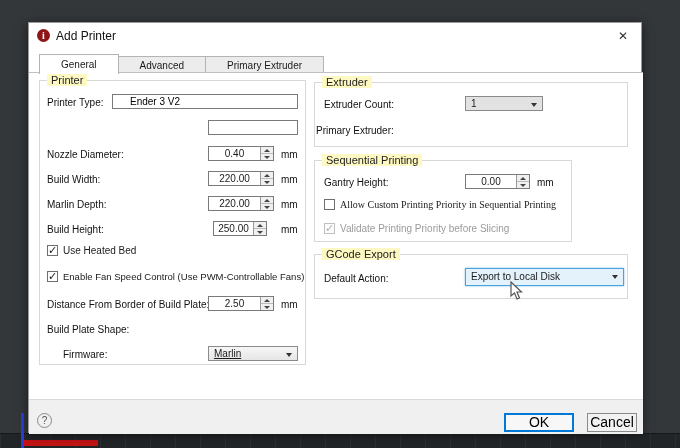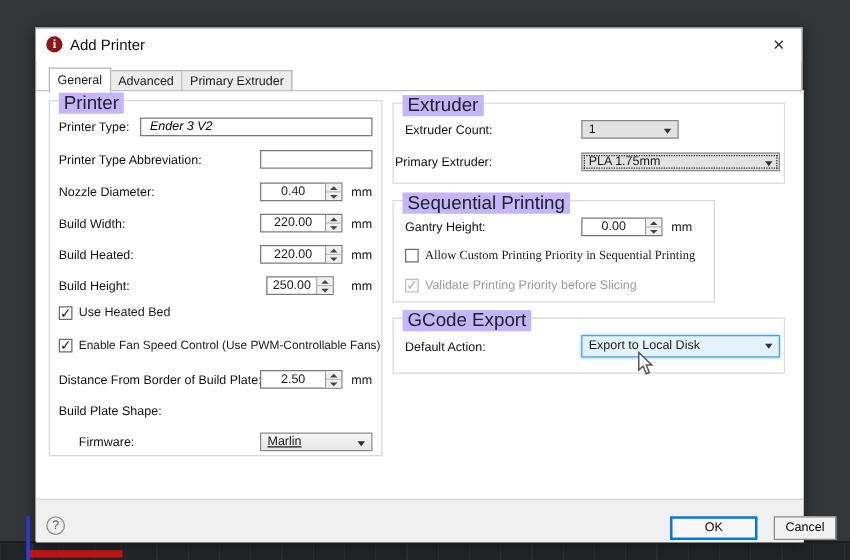--- a/index.html
+++ b/index.html
@@ -20,37 +20,37 @@
 
   .titlebar { position:absolute; left:0; top:0; width:100%; height:26px; background:#ffffff; }
   .title-icon { position:absolute; left:8px; top:6px; width:13px; height:13px; border-radius:50%;
     background:#8e1616; color:#fff; font-size:10px; font-weight:bold; font-family:"Liberation Serif",serif;
     text-align:center; line-height:13px; }
   .title-text { position:absolute; left:27px; top:6px; font-size:12px; color:#111; }
   .close-x { position:absolute; right:10px; top:5px; width:16px; height:16px; font-size:12px; color:#333;
     text-align:center; line-height:16px; cursor:default; }
 
   .tabs { position:absolute; left:10px; top:31px; height:19px; display:flex; }
-  .tab { font-size:10px; padding:0 6px; height:17px; line-height:17px; margin-top:2px;
+  .tab { font-size:10px; padding:0 21px; height:17px; line-height:17px; margin-top:2px;
     background:#ececec; border:1px solid #b4b4b4; border-left:none; position:relative; }
   .tab:first-child { border-left:1px solid #b4b4b4; }
   .tab.active { background:#ffffff; height:20px; line-height:19px; margin-top:0;
     border:1px solid #b4b4b4; border-bottom:none; z-index:3; }
 
   .panel { position:absolute; left:0; top:49px; width:614px; height:327px; background:#fff;
     border-top:1px solid #c0c0c0; }
 
   .group { position:absolute; border:1px solid #d8d8d8; }
-  .group-title { position:absolute; top:-7px; left:7px; background:#c4b5fd; padding:0 4px; font-size:15px; color:#222; }
+  .group-title { position:absolute; top:-7px; left:7px; background:#fef9c3; padding:0 4px; font-size:11px; color:#222; }
 
   .lbl { position:absolute; font-size:10px; white-space:nowrap; color:#111; }
   .unit { position:absolute; font-size:10px; color:#111; }
 
   .txt { position:absolute; height:15px; border:1px solid #7a7a7a; background:#fff; font-size:10px;
-    padding:0 7px; font-family:"Liberation Sans",sans-serif;font-style:italic; }
+    padding:0 17px; font-family:"Liberation Sans",sans-serif; }
   .num-wrap { position:absolute; height:15px; border:1px solid #7a7a7a; background:#fff; display:flex; }
   .num-val { flex:1; font-size:10px; text-align:center; line-height:13px; }
   .spin { width:13px; border-left:1px solid #999; display:flex; flex-direction:column; }
   .spin-btn { flex:1; background:#f0f0f0; position:relative; }
   .spin-btn + .spin-btn { border-top:1px solid #bbb; }
   .spin-btn.up::after, .spin-btn.down::after { content:""; position:absolute; left:3px; }
   .spin-btn.up::after { top:2px; border-left:3px solid transparent; border-right:3px solid transparent; border-bottom:3px solid #444; }
   .spin-btn.down::after { top:2px; border-left:3px solid transparent; border-right:3px solid transparent; border-top:3px solid #444; }
 
   .dd { position:absolute; height:15px; border:1px solid #8a8a8a;
@@ -68,22 +68,22 @@
   .cb.disabled { border-color:#c0c0c0; background:#fbfbfb; }
   .cb.disabled.checked::after { color:#b0b0b0; }
   .cb-row.disabled-text .cb-lbl { color:#9b9b9b; }
   .cb-lbl { font-size:10px; white-space:nowrap; }
   .cb-lbl.tight { font-size:9.5px; }
 
   .footer { position:absolute; left:0; top:376px; width:614px; height:35px; background:#f0f0f0;
     border-top:1px solid #d9d9d9; }
   .help-circle { position:absolute; left:8px; top:13px; width:15px; height:15px; border:1px solid #8a8a8a;
     border-radius:50%; font-size:10px; color:#555; text-align:center; line-height:14px; }
-  .btn { position:absolute; top:13px; height:19px; font-size:10px; text-align:center; line-height:17px;
-    background:#f2f2f2; border:1px solid #8a8a8a;margin-left:32px; }
+  .btn { position:absolute; top:13px; height:19px; font-size:14px; text-align:center; line-height:17px;
+    background:#f2f2f2; border:1px solid #8a8a8a; }
   .btn.default { border:2px solid #0078d7; line-height:15px; background:#f7f7f7; }
 
   .cursor { position:absolute; left:510px; top:281px; z-index:50; }
 </style>
 </head>
 <body>
 
 <div class="timeline-strip"></div>
 <div class="red-bar"></div>
 <div class="blue-line"></div>
@@ -103,21 +103,20 @@
   </div>
 
   <div class="panel">
 
     <div class="group" style="left:10px; top:7px; width:267px; height:285px;">
       <span class="group-title">Printer</span>
 
       <span class="lbl" style="left:7px; top:16px;">Printer Type:</span>
       <input class="txt" style="left: 72px; top: 13px; width: 186px;" value="Ender 3 V2">
 
-      <span class="lbl" style="left:7px; top:42px;">Printer Type Abbreviation:</span>
       <input class="txt" style="left: 168px; top: 39px; width: 90px;" value="">
 
       <span class="lbl" style="left:7px; top:68px;">Nozzle Diameter:</span>
       <div class="num-wrap" style="left:168px; top:65px; width:66px;">
         <div class="num-val">0.40</div>
         <div class="spin">
             <div class="spin-btn up"></div>
             <div class="spin-btn down"></div>
           </div>
       </div>
@@ -126,21 +125,21 @@
       <span class="lbl" style="left:7px; top:93px;">Build Width:</span>
       <div class="num-wrap" style="left:168px; top:90px; width:66px;">
         <div class="num-val">220.00</div>
         <div class="spin">
             <div class="spin-btn up"></div>
             <div class="spin-btn down"></div>
           </div>
       </div>
       <span class="unit" style="left:241px; top:93px;">mm</span>
 
-      <span class="lbl" style="left:7px; top:118px;">Build Heated:</span>
+      <span class="lbl" style="left:7px; top:118px;">Marlin Depth:</span>
       <div class="num-wrap" style="left:168px; top:115px; width:66px;">
         <div class="num-val">220.00</div>
         <div class="spin">
             <div class="spin-btn up"></div>
             <div class="spin-btn down"></div>
           </div>
       </div>
       <span class="unit" style="left:241px; top:118px;">mm</span>
 
       <span class="lbl" style="left:7px; top:143px;">Build Height:</span>
@@ -185,24 +184,20 @@
     <div class="group" style="left:285px; top:9px; width:314px; height:65px;">
       <span class="group-title">Extruder</span>
 
       <span class="lbl" style="left:9px; top:16px;">Extruder Count:</span>
       <div class="dd gray" style="left:150px; top:13px; width:78px;">
         <span>1</span>
         <span class="dd-arrow"></span>
       </div>
 
       <span class="lbl" style="left:1px; top:42px;">Primary Extruder:</span>
-      <div class="dd gray focused" style="left:150px; top:39px; width:159px;">
-        <span>PLA 1.75mm</span>
-        <span class="dd-arrow"></span>
-      </div>
     </div>
 
     <div class="group" style="left:285px; top:87px; width:258px; height:82px;">
       <span class="group-title">Sequential Printing</span>
 
       <span class="lbl" style="left:9px; top:16px;">Gantry Height:</span>
       <div class="num-wrap" style="left:150px; top:13px; width:65px;">
         <div class="num-val">0.00</div>
         <div class="spin">
             <div class="spin-btn up"></div>

